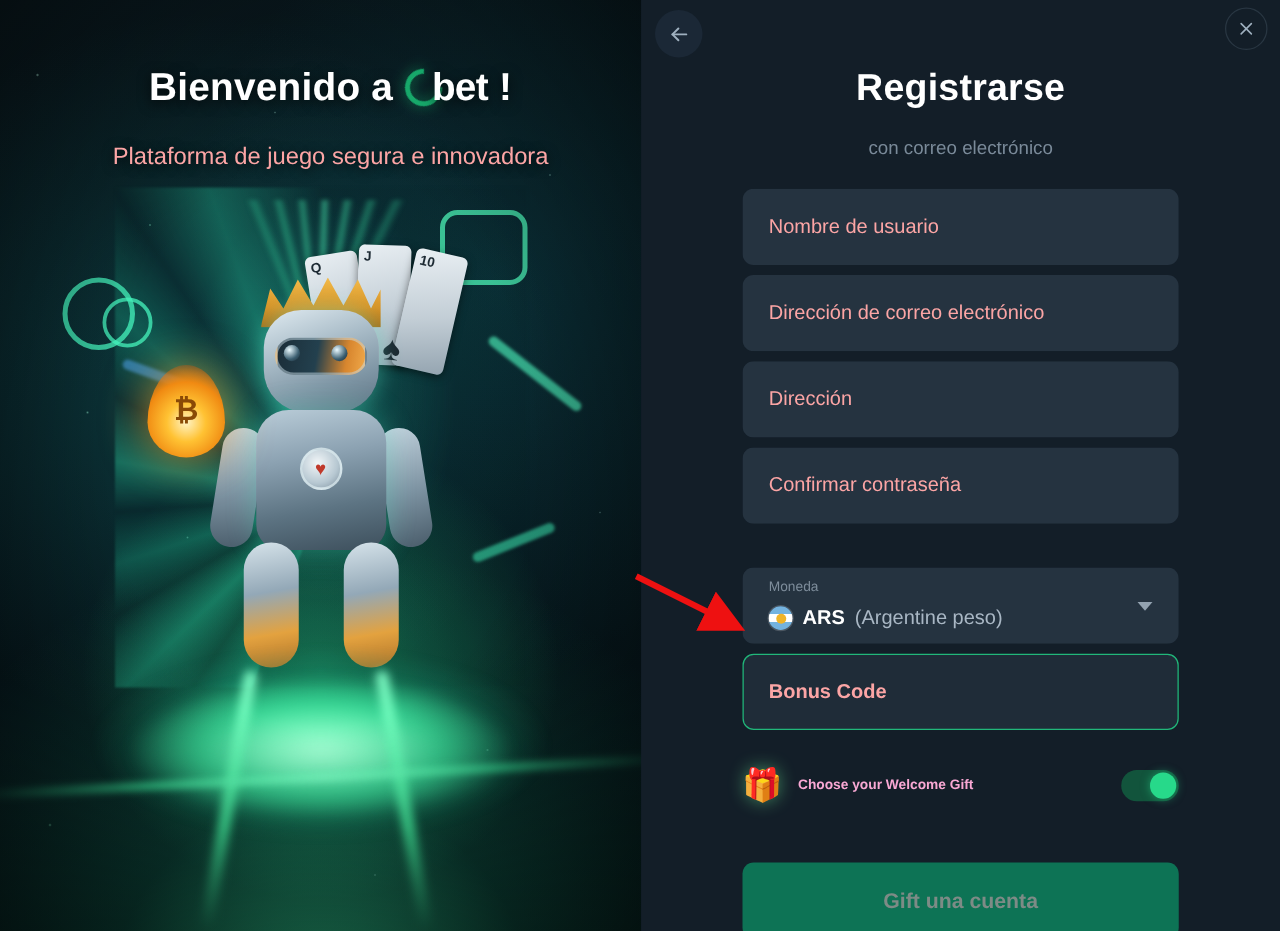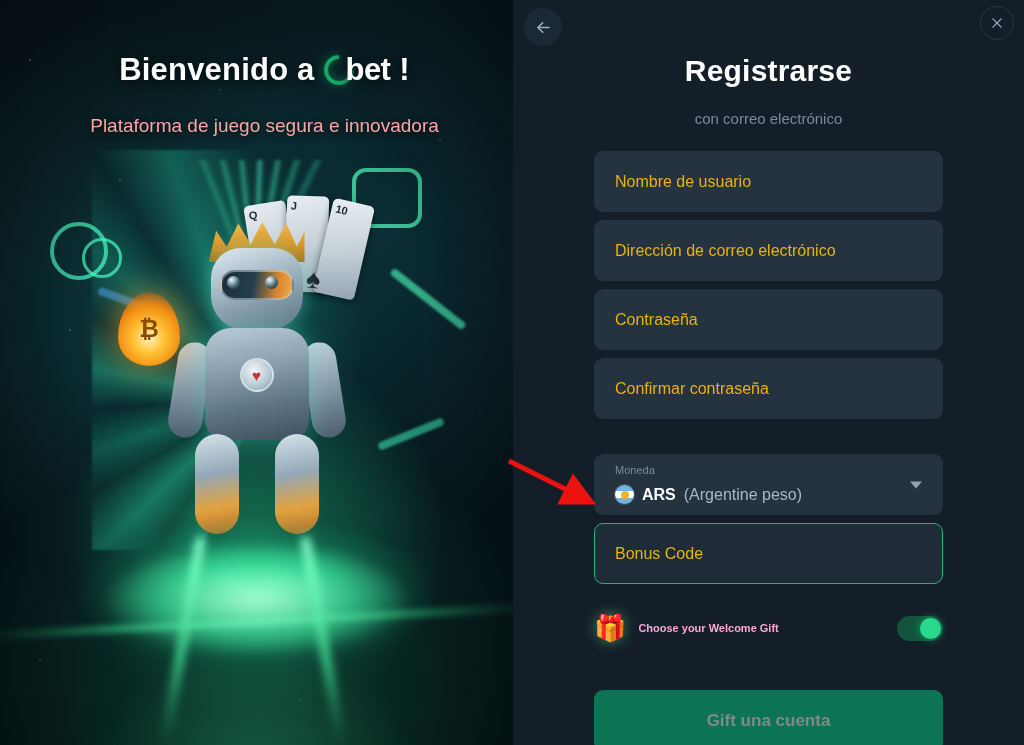--- a/index.html
+++ b/index.html
@@ -247,22 +247,22 @@
   .form-sub {
     text-align: center; color: #7a8a99; font-size: 15px; margin-top: 22px;
   }
   .fields { margin-top: 24px; }
   .field {
     position: relative; height: 61px; border-radius: 9px;
     background: #253340; border: 1px solid transparent;
     margin-bottom: 8px; display: flex; align-items: center; padding: 0 20px;
     cursor: text;
   }
-  .field .ph { color: #eab308; font-size: 16px; }
-  .field.focused { border-color: #21b77a; background: #1f2c38; }
+  .field .ph { color: #fca5a5; font-size: 16px; }
+  .field.focused { border-color: #21b77a; background: #1f2c38; font-weight: bold; }
   .field.select { cursor: pointer; align-items: flex-end; padding-bottom: 10px; margin-top: 35px; }
   .floating-label {
     position: absolute; left: 20px; top: 9px;
     color: #7d8c9a; font-size: 11px;
   }
   .select-value {
     display: flex; align-items: center; gap: 8px;
     font-size: 16px; color: #a9b7c4; justify-content: space-between;
   }
   .select-code { color: #ffffff; font-weight: bold; }
@@ -375,21 +375,21 @@
 
         <div class="field">
           <span class="ph">Nombre de usuario</span>
         </div>
 
         <div class="field">
           <span class="ph">Dirección de correo electrónico</span>
         </div>
 
         <div class="field">
-          <span class="ph">Contraseña</span>
+          <span class="ph">Dirección</span>
         </div>
 
         <div class="field">
           <span class="ph">Confirmar contraseña</span>
         </div>
 
         <div class="field select">
           <span class="floating-label">Moneda</span>
           <span class="select-value">
             <span class="flag"></span>

